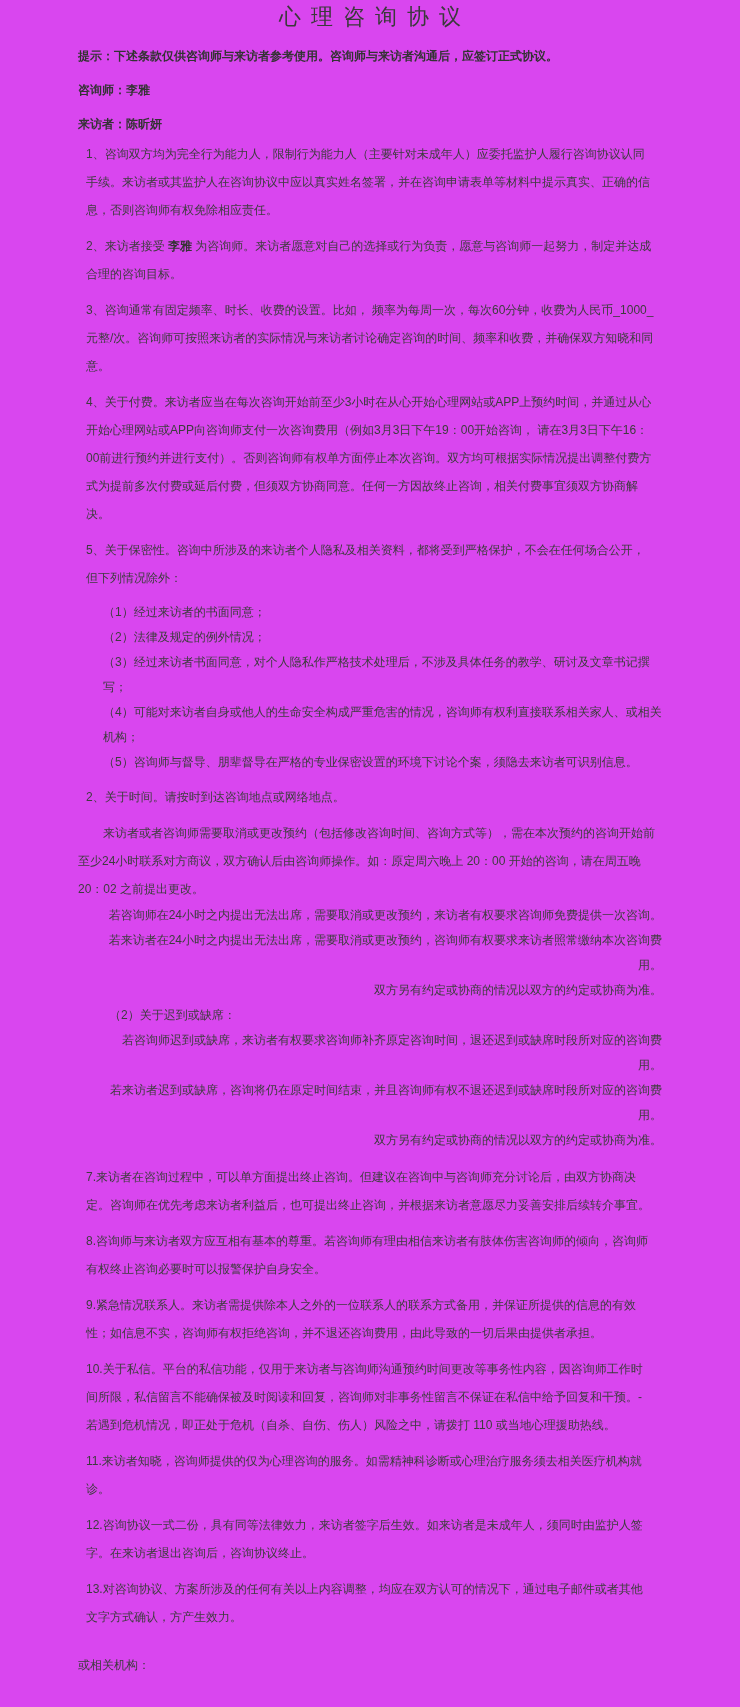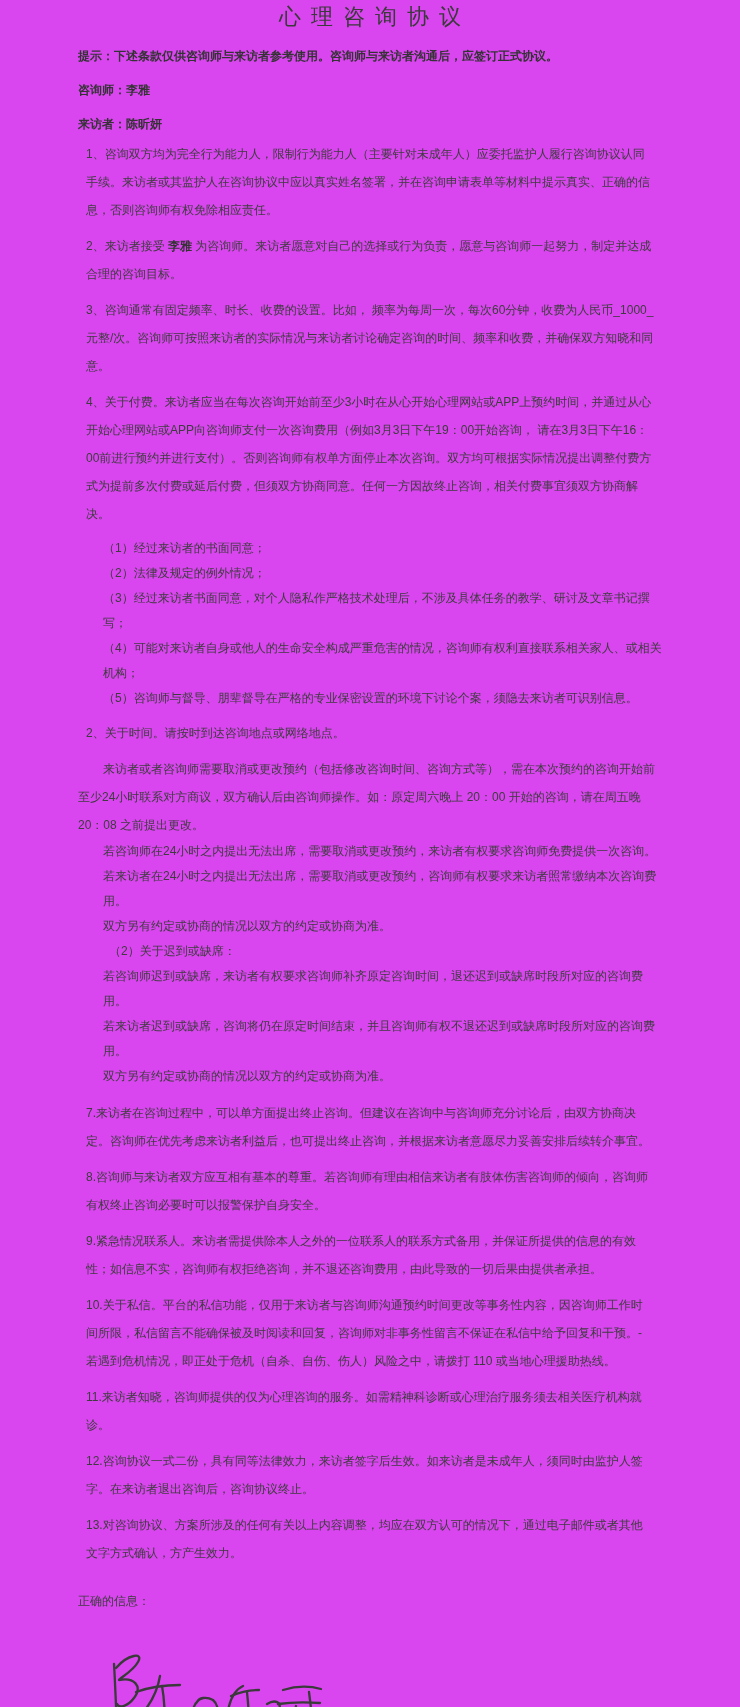--- a/index.html
+++ b/index.html
@@ -23,21 +23,21 @@
   .bold { font-weight:700; color:#333; }
   .notice { margin-top:10px; }
   .party { margin-top:6px; }
   .clause { margin:8px; }
   .clause.first { margin-top:2px; }
   .clause.gap-top { margin-top:10px; }
   .sub-item { line-height:25px; padding-left:25px; }
   .sub-heading { line-height:25px; padding-left:25px; }
   .sub-heading.deeper { padding-left:31px; }
   .sub-body { line-height:28px; text-indent:25px; }
-  .sub-line { line-height:25px; padding-left:25px; }
+  .sub-line { line-height:25px; padding-left:25px;text-align:right; }
   .name-inline { font-weight:700; color:#333; }
   .sign-label { margin-top:20px; }
   .signature-wrap { margin-top:27px; margin-left:22px; height:165px; }
   .signature-wrap svg { display:block; }
   .sig-stroke { fill:none; stroke:#3a3a3a; stroke-width:2.3; stroke-linecap:round; stroke-linejoin:round; }
 </style>
 </head>
 <body>
 
 <div class="page">
@@ -52,45 +52,46 @@
     <p class="party bold"><span>来访者：</span><span>陈昕妍</span></p>
 
     <p class="clause first">1、咨询双方均为完全行为能力人，限制行为能力人（主要针对未成年人）应委托监护人履行咨询协议认同手续。来访者或其监护人在咨询协议中应以真实姓名签署，并在咨询申请表单等材料中提示真实、正确的信息，否则咨询师有权免除相应责任。</p>
 
     <p class="clause"><span>2、来访者接受 </span><span class="name-inline">李雅</span><span> 为咨询师。来访者愿意对自己的选择或行为负责，愿意与咨询师一起努力，制定并达成合理的咨询目标。</span></p>
 
     <p class="clause">3、咨询通常有固定频率、时长、收费的设置。比如， 频率为每周一次，每次60分钟，收费为人民币_1000_元整/次。咨询师可按照来访者的实际情况与来访者讨论确定咨询的时间、频率和收费，并确保双方知晓和同意。</p>
 
     <p class="clause">4、关于付费。来访者应当在每次咨询开始前至少3小时在从心开始心理网站或APP上预约时间，并通过从心开始心理网站或APP向咨询师支付一次咨询费用（例如3月3日下午19：00开始咨询， 请在3月3日下午16：00前进行预约并进行支付）。否则咨询师有权单方面停止本次咨询。双方均可根据实际情况提出调整付费方式为提前多次付费或延后付费，但须双方协商同意。任何一方因故终止咨询，相关付费事宜须双方协商解决。</p>
 
+    <p class="clause">5、关于保密性。咨询中所涉及的来访者个人隐私及相关资料，都将受到严格保护，不会在任何场合公开，但下列情况除外：</p>
     <p class="sub-item">（1）经过来访者的书面同意；</p>
     <p class="sub-item">（2）法律及规定的例外情况；</p>
     <p class="sub-item">（3）经过来访者书面同意，对个人隐私作严格技术处理后，不涉及具体任务的教学、研讨及文章书记撰写；</p>
     <p class="sub-item">（4）可能对来访者自身或他人的生命安全构成严重危害的情况，咨询师有权利直接联系相关家人、或相关机构；</p>
     <p class="sub-item">（5）咨询师与督导、朋辈督导在严格的专业保密设置的环境下讨论个案，须隐去来访者可识别信息。</p>
 
     <p class="clause">2、关于时间。请按时到达咨询地点或网络地点。</p>
-    <p class="sub-body">来访者或者咨询师需要取消或更改预约（包括修改咨询时间、咨询方式等），需在本次预约的咨询开始前至少24小时联系对方商议，双方确认后由咨询师操作。如：原定周六晚上 20：00 开始的咨询，请在周五晚 20：08 之前提出更改。</p>
+    <p class="sub-body">来访者或者咨询师需要取消或更改预约（包括修改咨询时间、咨询方式等），需在本次预约的咨询开始前至少24小时联系对方商议，双方确认后由咨询师操作。如：原定周六晚上 20：00 开始的咨询，请在周五晚 20：02 之前提出更改。</p>
     <p class="sub-line">若咨询师在24小时之内提出无法出席，需要取消或更改预约，来访者有权要求咨询师免费提供一次咨询。</p>
     <p class="sub-line">若来访者在24小时之内提出无法出席，需要取消或更改预约，咨询师有权要求来访者照常缴纳本次咨询费用。</p>
     <p class="sub-line">双方另有约定或协商的情况以双方的约定或协商为准。</p>
     <p class="sub-heading deeper">（2）关于迟到或缺席：</p>
     <p class="sub-line">若咨询师迟到或缺席，来访者有权要求咨询师补齐原定咨询时间，退还迟到或缺席时段所对应的咨询费用。</p>
     <p class="sub-line">若来访者迟到或缺席，咨询将仍在原定时间结束，并且咨询师有权不退还迟到或缺席时段所对应的咨询费用。</p>
     <p class="sub-line">双方另有约定或协商的情况以双方的约定或协商为准。</p>
 
     <p class="clause gap-top">7.来访者在咨询过程中，可以单方面提出终止咨询。但建议在咨询中与咨询师充分讨论后，由双方协商决定。咨询师在优先考虑来访者利益后，也可提出终止咨询，并根据来访者意愿尽力妥善安排后续转介事宜。</p>
     <p class="clause">8.咨询师与来访者双方应互相有基本的尊重。若咨询师有理由相信来访者有肢体伤害咨询师的倾向，咨询师有权终止咨询必要时可以报警保护自身安全。</p>
     <p class="clause">9.紧急情况联系人。来访者需提供除本人之外的一位联系人的联系方式备用，并保证所提供的信息的有效性；如信息不实，咨询师有权拒绝咨询，并不退还咨询费用，由此导致的一切后果由提供者承担。</p>
     <p class="clause">10.关于私信。平台的私信功能，仅用于来访者与咨询师沟通预约时间更改等事务性内容，因咨询师工作时间所限，私信留言不能确保被及时阅读和回复，咨询师对非事务性留言不保证在私信中给予回复和干预。- 若遇到危机情况，即正处于危机（自杀、自伤、伤人）风险之中，请拨打 110 或当地心理援助热线。</p>
     <p class="clause">11.来访者知晓，咨询师提供的仅为心理咨询的服务。如需精神科诊断或心理治疗服务须去相关医疗机构就诊。</p>
     <p class="clause">12.咨询协议一式二份，具有同等法律效力，来访者签字后生效。如来访者是未成年人，须同时由监护人签字。在来访者退出咨询后，咨询协议终止。</p>
     <p class="clause">13.对咨询协议、方案所涉及的任何有关以上内容调整，均应在双方认可的情况下，通过电子邮件或者其他文字方式确认，方产生效力。</p>
 
-    <p class="sign-label">正确的信息：</p>
+    <p class="sign-label">或相关机构：</p>
 
     <div class="signature-wrap" role="img" aria-label="陈昕妍">
       <svg width="230" height="165" viewBox="0 0 230 165" xmlns="http://www.w3.org/2000/svg">
 
         <path class="sig-stroke" d="M16 26 C28 12 44 10 38 20 C33 29 20 36 19 38 C34 35 43 44 34 56 C28 64 19 67 17 62"></path>
         <path class="sig-stroke" d="M14 22 C16 55 17 95 19 136"></path>
         <path class="sig-stroke" d="M36 50 C50 45 64 43 80 43"></path>
         <path class="sig-stroke" d="M60 34 C57 52 47 68 34 80"></path>
         <path class="sig-stroke" d="M62 44 C66 66 65 90 62 112"></path>
         <path class="sig-stroke" d="M47 84 C50 90 52 95 53 101"></path>

